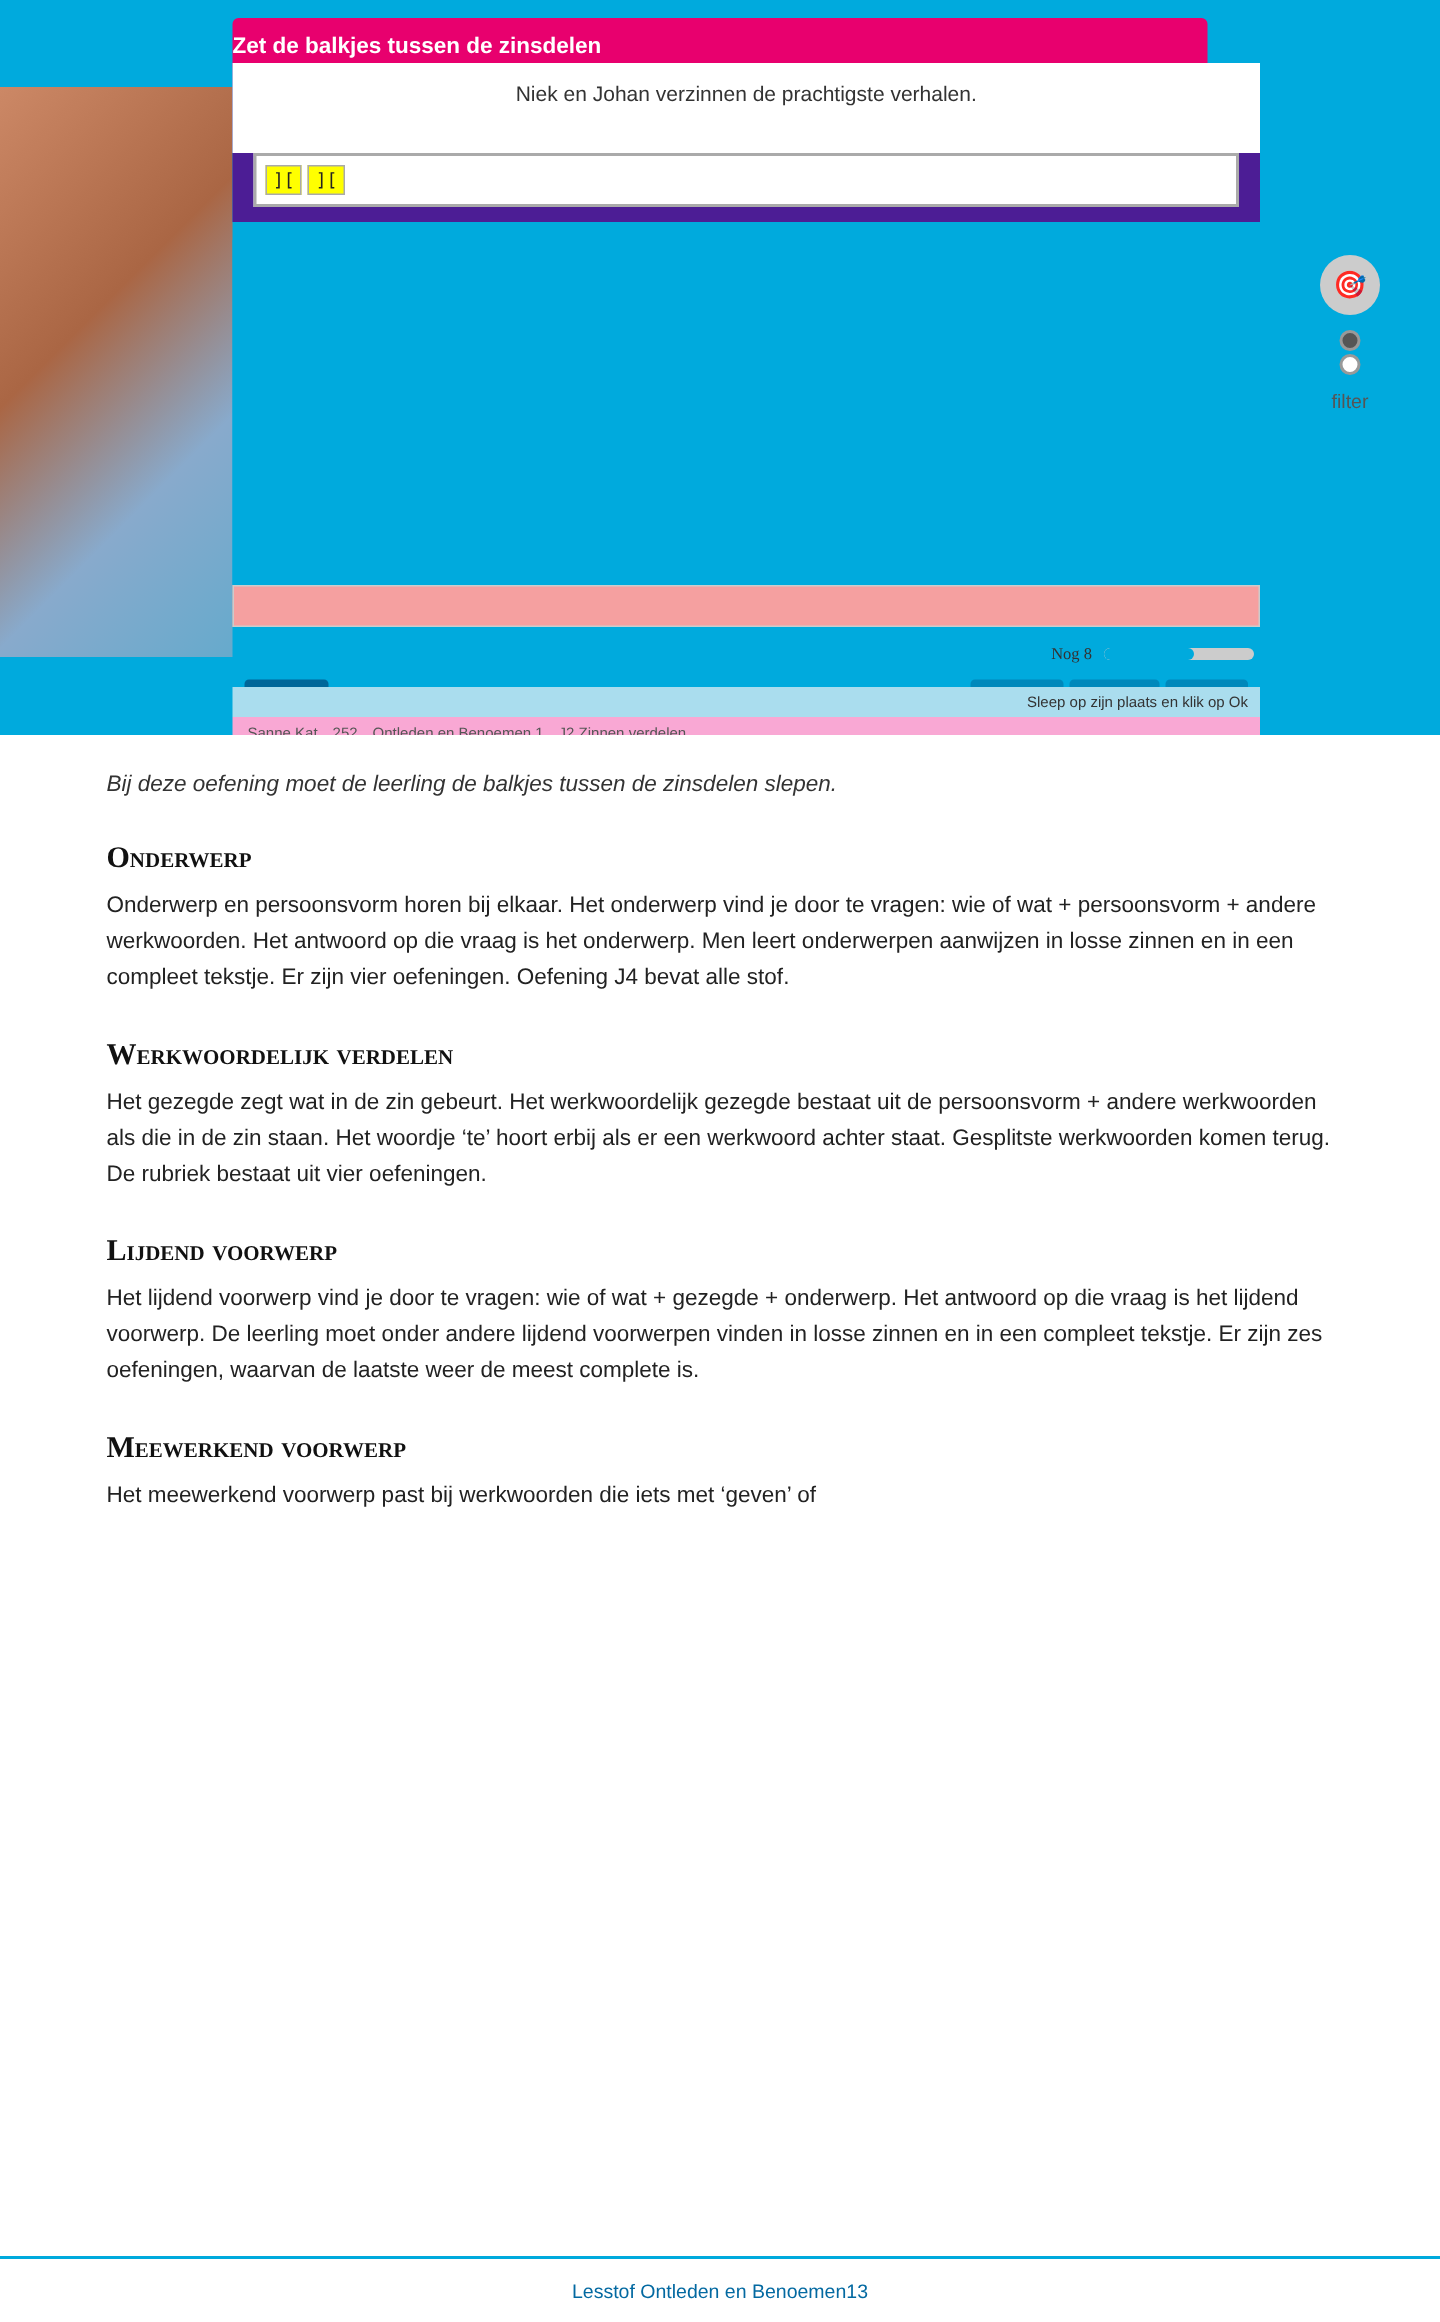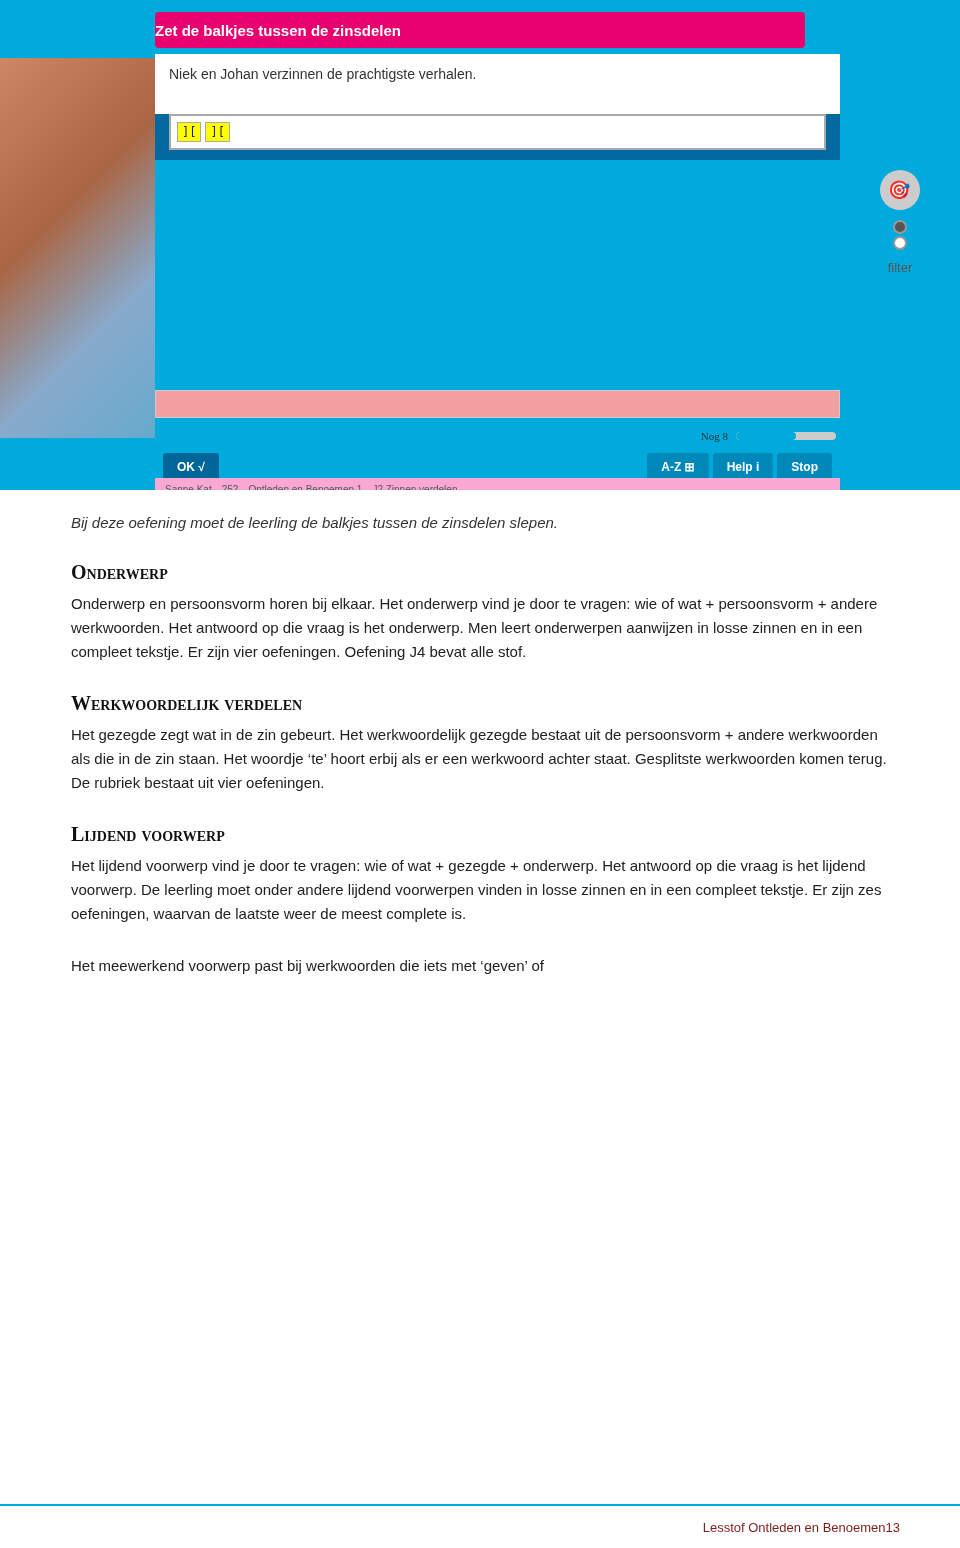--- a/index.html
+++ b/index.html
@@ -45,26 +45,27 @@
       color: white;
       font-family: Arial, sans-serif;
       font-size: 15px;
       font-weight: bold;
       cursor: pointer;
     }
 
     
     .white-content-box {
       position: absolute;
-      top: 54px;
-      left: 155px;
-      right: 120px;
-      background: #0369a1;
+      top: 42px;
+      left: 155px;
+      right: 120px;
+      background: #4c1d95;
       border: none;
       padding: 0;
+      text-align: center;
     }
 
     .sentence-box {
       width: 100%;
       padding: 12px 14px;
       font-family: Arial, sans-serif;
       font-size: 14px;
       color: #333;
       background: white;
       min-height: 60px;
@@ -313,25 +314,25 @@
     
     .page-footer {
       position: absolute;
       bottom: 0;
       left: 0;
       right: 0;
       height: 44px;
       border-top: 2px solid #00aadd;
       display: flex;
       align-items: center;
-      justify-content: flex-end;
+      justify-content: center;
       padding: 0 60px;
       font-family: Arial, sans-serif;
       font-size: 13px;
-      color: #7f1d1d;
+      color: #0369a1;
     }
   </style>
 </head>
 <body>
 
 <div class="screenshot-area">
   <div class="cyan-top-bar">
 
     <div class="person-placeholder"></div>
 
@@ -359,20 +360,23 @@
     </div>
 
     <div class="bottom-toolbar">
       <button class="toolbar-btn ok-btn">OK √</button>
       <div class="spacer"></div>
       <button class="toolbar-btn">A-Z ⊞</button>
       <button class="toolbar-btn">Help i</button>
       <button class="toolbar-btn stop-btn">Stop</button>
     </div>
 
+    <div class="sleep-hint">
+      <span>Sleep op zijn plaats en klik op Ok</span>
+    </div>
 
     <div class="status-bar">
       <span>Sanne Kat</span>
       <span>252</span>
       <span>Ontleden en Benoemen 1</span>
       <span>J2 Zinnen verdelen</span>
     </div>
 
     <div class="right-side-icons">
       <div class="side-icon-circle">🎯</div>
@@ -399,20 +403,21 @@
     <div class="section-title">Werkwoordelijk verdelen</div>
     <div class="section-body">Het gezegde zegt wat in de zin gebeurt. Het werkwoordelijk gezegde bestaat uit de persoonsvorm + andere werkwoorden als die in de zin staan. Het woordje ‘te’ hoort erbij als er een werkwoord achter staat. Gesplitste werkwoorden komen terug. De rubriek bestaat uit vier oefeningen.</div>
   </div>
 
   <div class="section">
     <div class="section-title">Lijdend voorwerp</div>
     <div class="section-body">Het lijdend voorwerp vind je door te vragen: wie of wat + gezegde + onderwerp. Het antwoord op die vraag is het lijdend voorwerp. De leerling moet onder andere lijdend voorwerpen vinden in losse zinnen en in een compleet tekstje. Er zijn zes oefeningen, waarvan de laatste weer de meest complete is.</div>
   </div>
 
   <div class="section">
+    <div class="section-title">Meewerkend voorwerp</div>
     <div class="section-body">Het meewerkend voorwerp past bij werkwoorden die iets met ‘geven’ of</div>
   </div>
 
 </div>
 
 <div class="page-footer">
   <span>Lesstof Ontleden en Benoemen</span>
   <span>13</span>
 </div>
 

